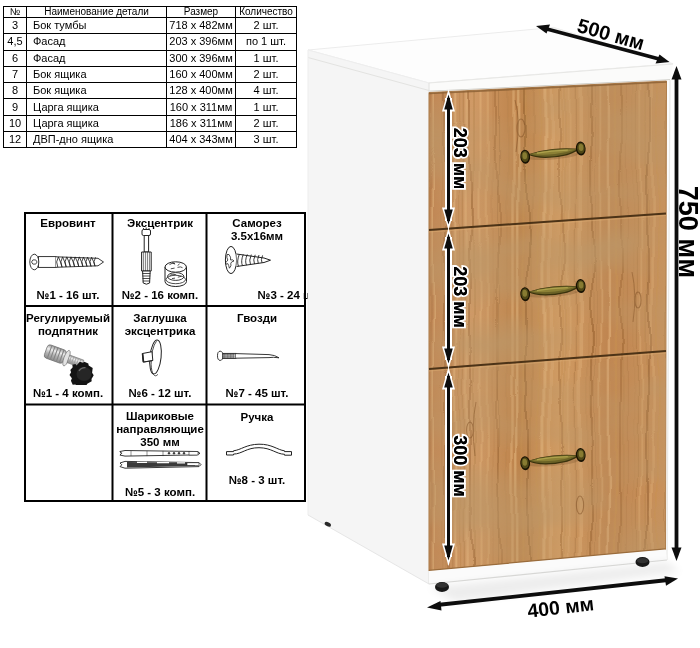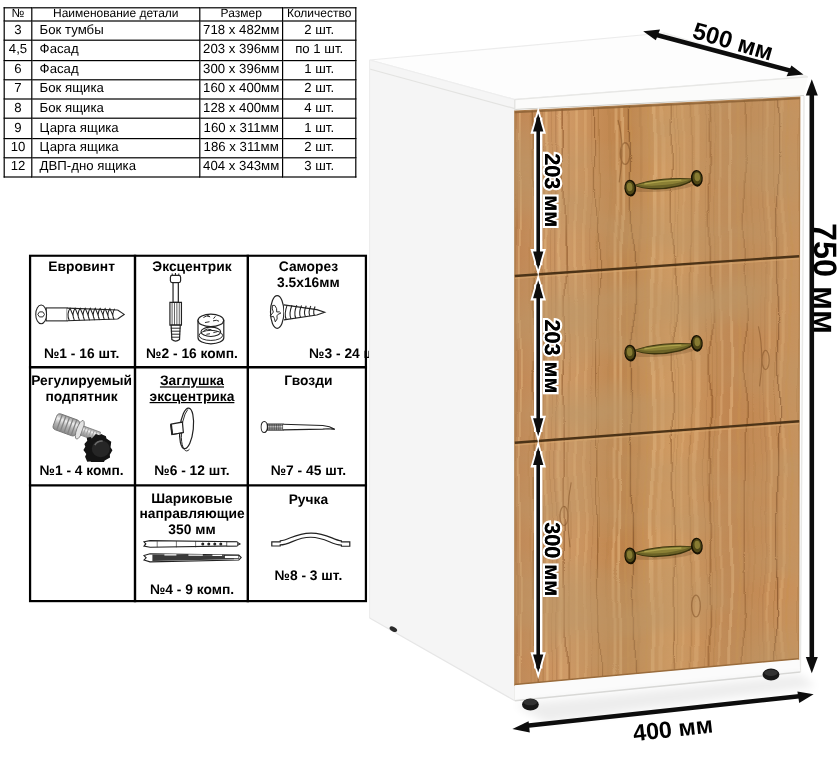--- a/index.html
+++ b/index.html
@@ -194,21 +194,21 @@
 <g>
 <path d="M33.5 22.5 l3.4 -3.8 3 1 1.4 -1 4 1.8 0.4 2 4 2.6 -0.6 4.6 1.6 2.6 -2.2 3.6 0.2 2.4 -4.4 2.4 -1.4 2.6 -4.6 -0.6 -2.4 1.4 -3.6 -2.6 -2.6 0.2 -1.8 -4 1-2.4 -2.4 -3.4 1.6 -2.6 -0.8 -2.2 2.4 -2.8 -0.4 -2.6 3.2 -0.6 z" fill="#141414"></path>
 <ellipse cx="41" cy="31" rx="7.5" ry="7" fill="#262626"></ellipse>
 <path d="M36 28 a7 7 0 0 1 6.5 -3.4" stroke="#6a6a6a" stroke-width="1.3" fill="none"></path>
 </g>
 </svg>
 <div class="hw-cap" style="top:81px;">№1 - 4 комп.</div>
 </div>
 
 <div class="cell" style="left:90px;top:94px;width:92px;height:98px;">
-<div class="hw-title" style="top:6px;text-decoration:underline;">Заглушка<br>эксцентрика</div>
+<div class="hw-title" style="top:6px;">Заглушка<br>эксцентрика</div>
 
 <svg class="abs" style="left:20px;top:32px" width="40" height="40" viewBox="0 0 40 40">
 <g stroke="#222" stroke-width="1" fill="#fff">
 <ellipse cx="21.5" cy="19" rx="5.6" ry="17" transform="rotate(6 21.5 19)"></ellipse>
 <path d="M22.5 3.2 a5.5 17 6 0 0 1.4 33.2" fill="none" stroke-width="0.8"></path>
 <path d="M8.5 15.5 l9.5 -1.8 l0.8 8.8 l-9.5 1.6 z" fill="#fff"></path>
 <path d="M8.5 15.5 l1 8.6 l9.3 -1.6" fill="none" stroke-width="0.8"></path>
 <path d="M8.5 15.5 l1 8.6" stroke-width="1.6"></path>
 </g>
 </svg>
@@ -246,21 +246,21 @@
             <circle cx="67" cy="4.3" r="0.8" fill="#222"></circle>
 <rect x="72" y="2.6" width="9" height="3.4" stroke-width="0.6"></rect>
 </g>
 <g stroke="#222" stroke-width="0.9">
 <path d="M3 14 l5 -1.6 l74 1.2 l2 2 l-2 2 l-74 1.6 l-5 -1.6 l1.8 -1.8 z" fill="#fff"></path>
 <path d="M10 13 l68 1 l0 3 l-68 1.4 z" fill="#3a3a3a" stroke="none"></path>
 <path d="M20 13.4 h10 M40 13.6 h12 M60 13.8 h8" stroke="#fff" stroke-width="1.2"></path>
 <rect x="70" y="13.8" width="12" height="2.6" fill="#fff" stroke-width="0.6"></rect>
 </g>
 </svg>
-<div class="hw-cap" style="top:81px;">№4 - 9 комп.</div>
+<div class="hw-cap" style="top:81px;">№5 - 3 комп.</div>
 </div>
 
 <div class="cell" style="left:184px;top:192.5px;width:98px;height:97.5px;">
 <div class="hw-title" style="top:6px;">Ручка</div>
 
 <svg class="abs" style="left:17px;top:36px" width="68" height="18" viewBox="0 0 68 18">
 <path d="M1.5 10.6 h7 l0 -0.8 C16 9 21 3.4 34 3.2 C47 3 52.5 9 59.5 9.8 l0 0.8 h7 v3.6 h-7 l0 -0.9 C51 13 46.5 6.8 34 6.7 C21.5 6.6 17 13 8.5 13.1 l0 0.9 h-7 z" fill="#fff" stroke="#222" stroke-width="1"></path>
 </svg>
 <div class="hw-cap" style="top:69px;">№8 - 3 шт.</div>
 </div>

